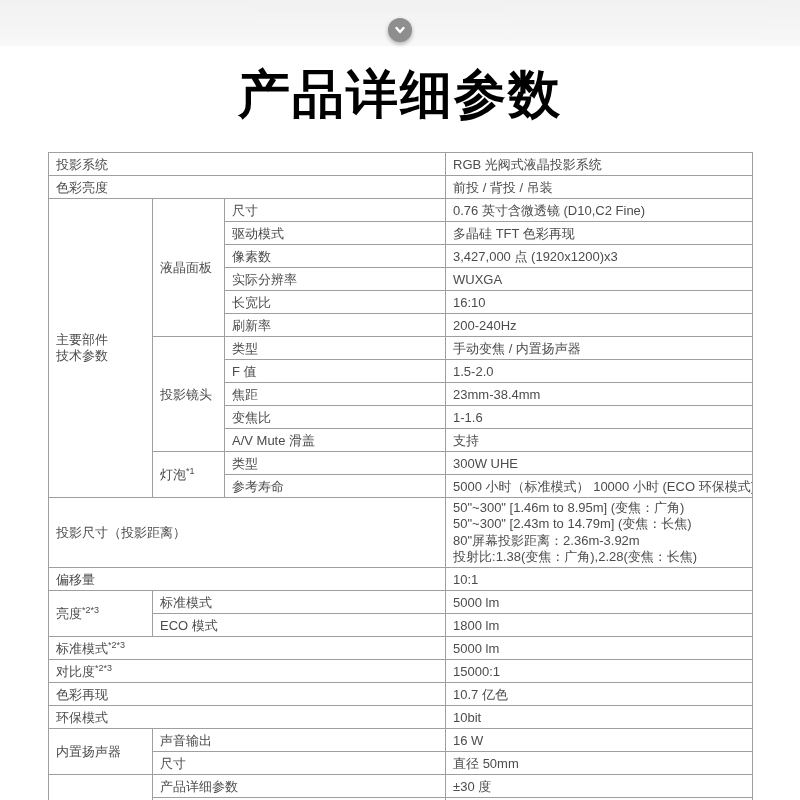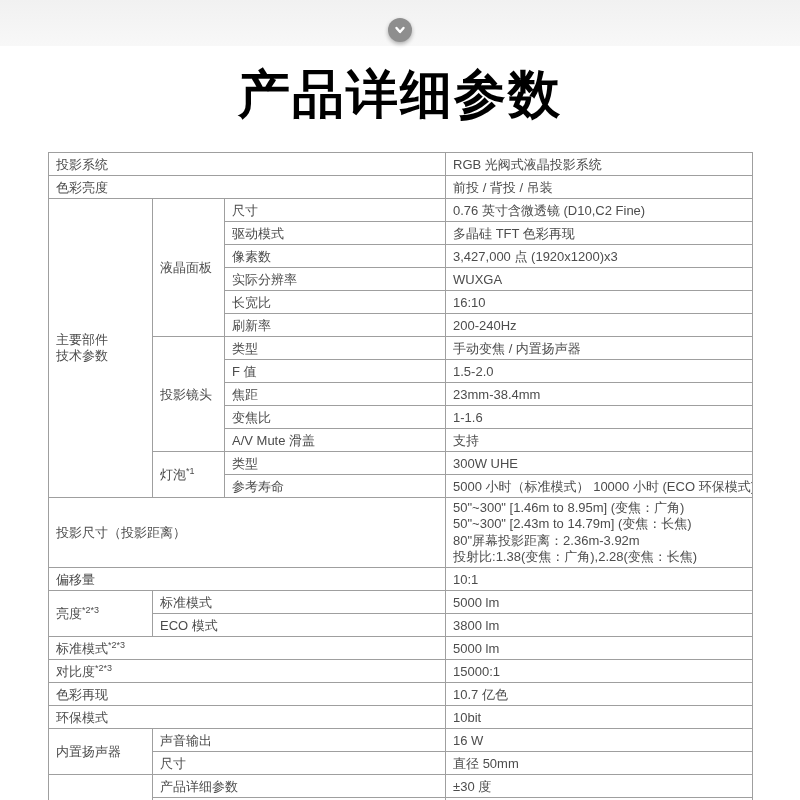--- a/index.html
+++ b/index.html
@@ -164,21 +164,21 @@
         <td colspan="3"><span>偏移量</span></td>
         <td><span>10:1</span></td>
       </tr>
       <tr>
         <td rowspan="2"><span>亮度</span><sup>*2*3</sup></td>
         <td colspan="2"><span>标准模式</span></td>
         <td><span>5000 lm</span></td>
       </tr>
       <tr>
         <td colspan="2"><span>ECO 模式</span></td>
-        <td><span>3800 lm</span></td>
+        <td><span>1800 lm</span></td>
       </tr>
       <tr>
         <td colspan="3"><span>标准模式</span><sup>*2*3</sup></td>
         <td><span>5000 lm</span></td>
       </tr>
       <tr>
         <td colspan="3"><span>对比度</span><sup>*2*3</sup></td>
         <td><span>15000:1</span></td>
       </tr>
       <tr>

